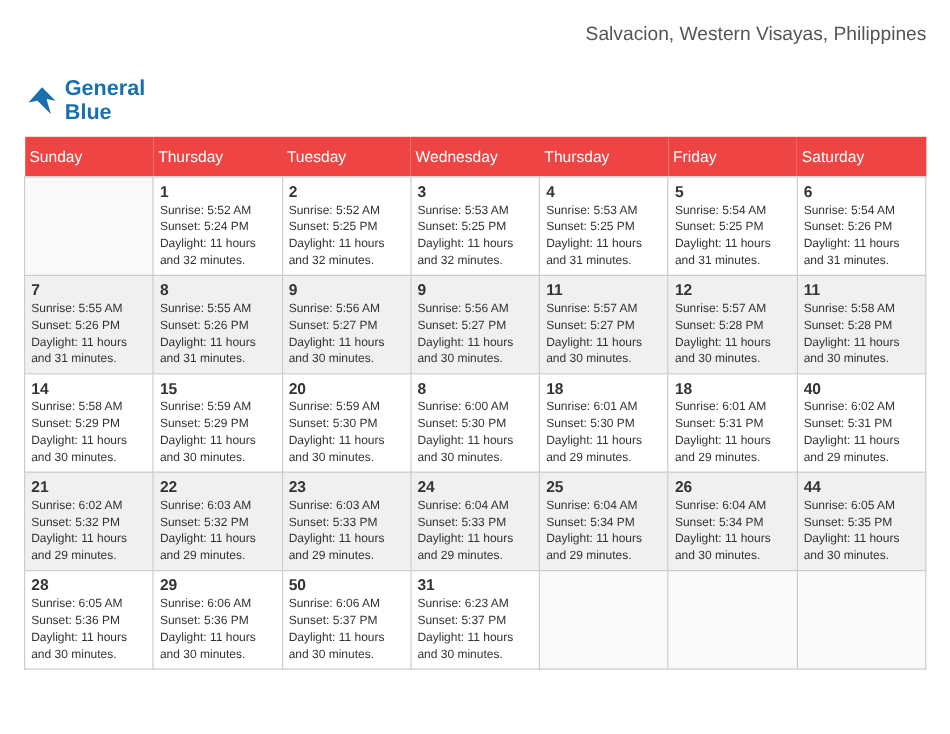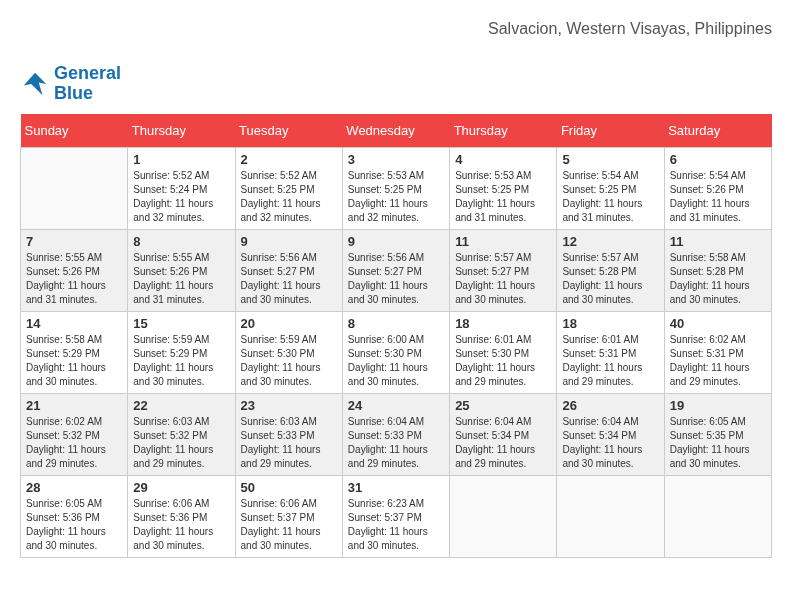--- a/index.html
+++ b/index.html
@@ -304,21 +304,21 @@
 and 29 minutes.</div>
         </td>
         <td>
           <span class="day-number">26</span>
           <div class="day-info" style="white-space: pre-line;">Sunrise: 6:04 AM
 Sunset: 5:34 PM
 Daylight: 11 hours
 and 30 minutes.</div>
         </td>
         <td>
-          <span class="day-number">19</span>
+          <span class="day-number">44</span>
           <div class="day-info" style="white-space: pre-line;">Sunrise: 6:05 AM
 Sunset: 5:35 PM
 Daylight: 11 hours
 and 30 minutes.</div>
         </td>
       </tr>
       <tr class="row-white">
         <td>
           <span class="day-number">28</span>
           <div class="day-info" style="white-space: pre-line;">Sunrise: 6:05 AM

